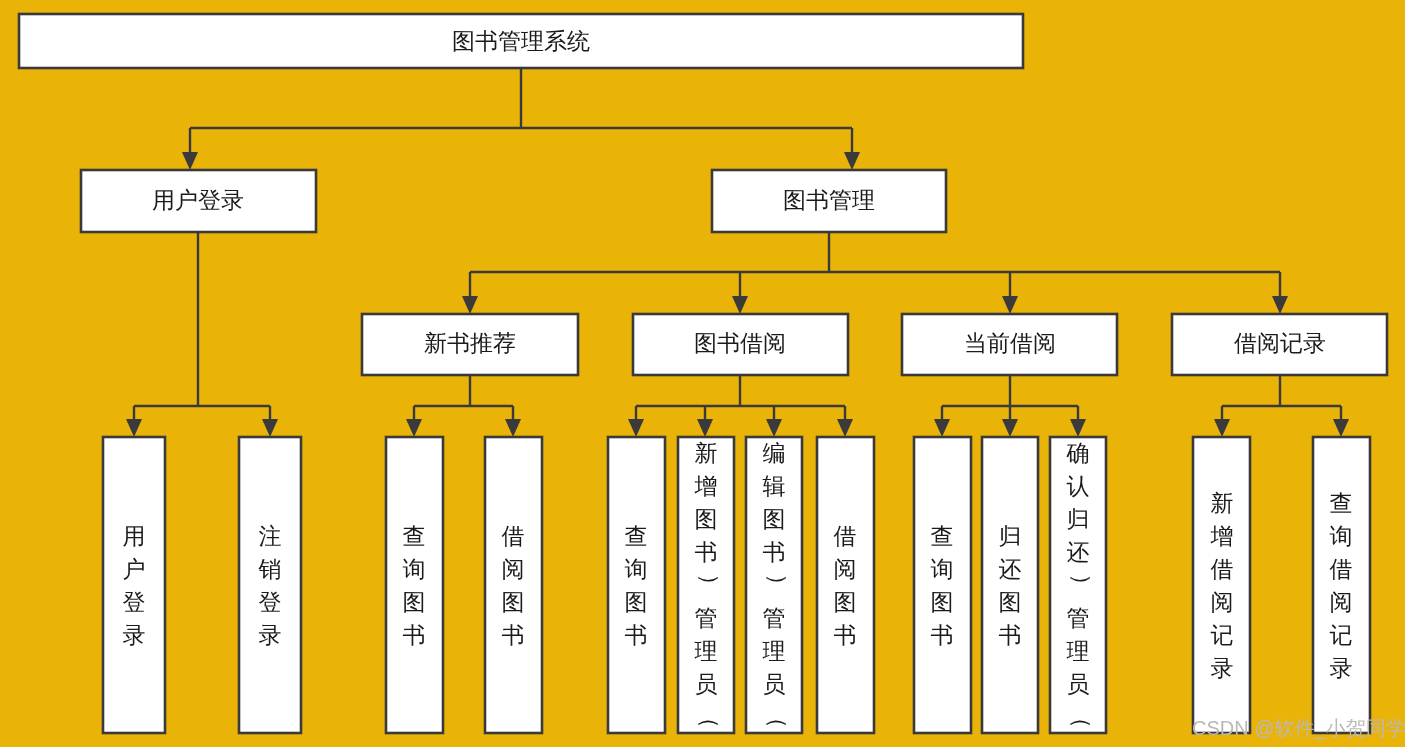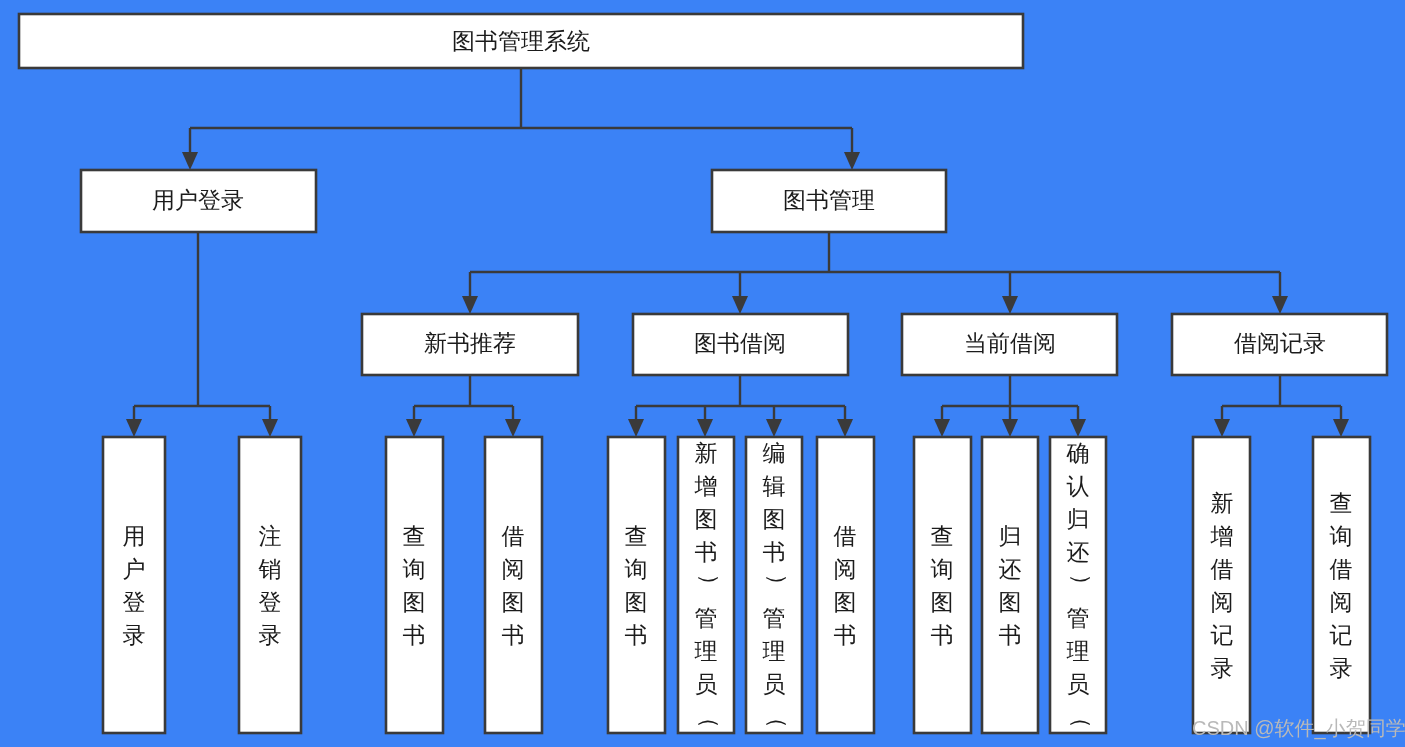--- a/index.html
+++ b/index.html
@@ -7,21 +7,21 @@
     padding: 0;
     background: #ffffff;
   }
   body {
     font-family: "Liberation Sans", "DejaVu Sans", sans-serif;
   }
   #diagram-root {
     position: relative;
     width: 1405px;
     height: 747px;
-    background: #3b82f6;
+    background: #eab308;
     overflow: hidden;
   }
   svg.diagram-canvas {
     position: absolute;
     left: 0;
     top: 0;
     width: 1405px;
     height: 747px;
     display: block;
   }

